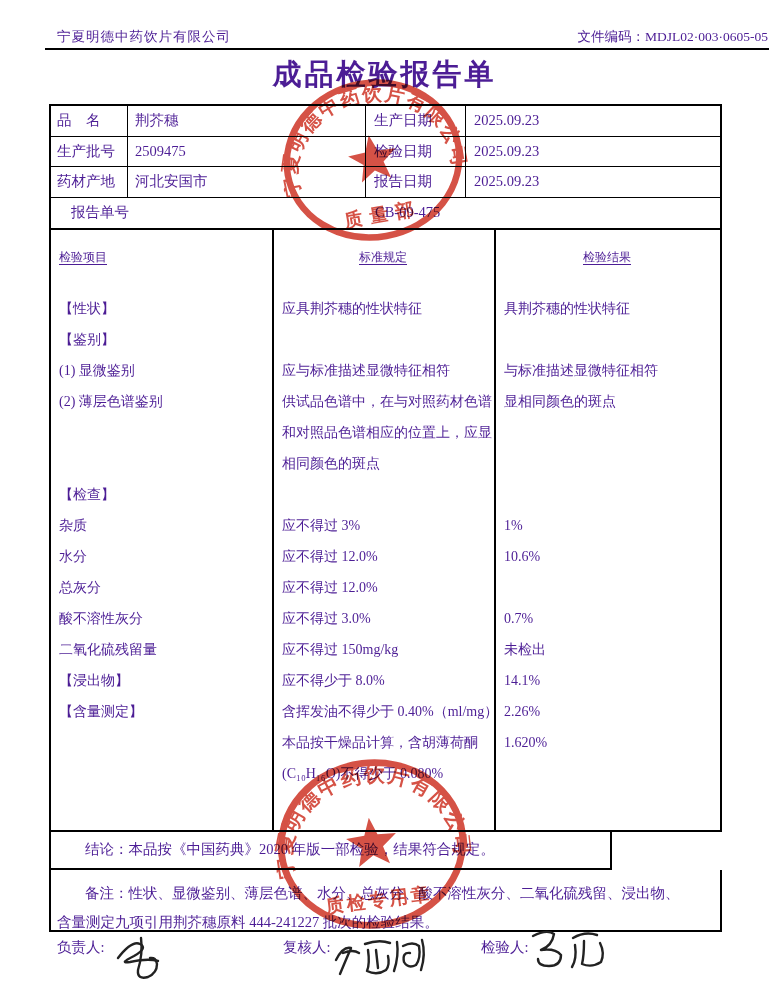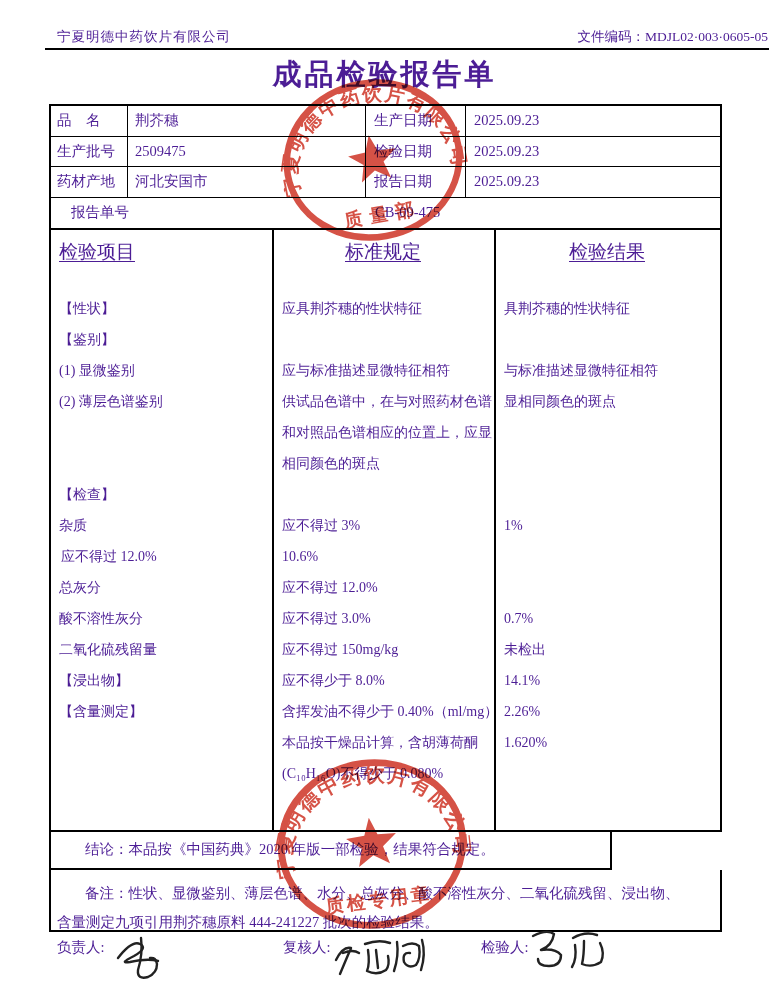--- a/index.html
+++ b/index.html
@@ -23,21 +23,21 @@
   .ic1 { padding-left:7px; border-right:1.5px solid #000; }
   .ic2 { padding-left:8px; border-right:1.5px solid #000; }
   .ic3 { padding-left:8px; }
   .info-last { position:relative; height:29px; }
   .info-last .lbl { padding-left:20px; line-height:29px; font-size:14.5px; white-space:pre; }
   .info-last .val { position:absolute; left:324px; top:0; line-height:29px; font-size:14.5px; }
   
   .main-table { left:49px; top:228px; width:673px; height:604px; border:2px solid #000; }
   .vline { position:absolute; top:0; bottom:0; width:1.5px; background:#000; }
   .vline.v1 { left:221px; } .vline.v2 { left:443px; }
-  .mt-header { display:grid; grid-template-columns:221px 222px 1fr; height:46px; padding-top:9px; font-size:19px; }
+  .mt-header { display:grid; grid-template-columns:221px 222px 1fr; height:46px; padding-top:19px; font-size:12px; }
   .mt-header .h0 { padding-left:8px; }
   .mt-header .h1, .mt-header .h2 { text-align:center; }
   .mt-header span { text-decoration:underline; text-underline-offset:3px; }
   .mt-spacer { height:17px; }
   .mt-row { display:grid; grid-template-columns:221px 222px 1fr; height:31px; }
   .mt-cell { line-height:31px; font-size:14px; white-space:nowrap; overflow:visible; }
   .mt-cell.c0 { padding-left:8px; }
   .mt-cell.c1 { padding-left:10px; }
   .mt-cell.c2 { padding-left:10px; }
   
@@ -136,20 +136,21 @@
           <div class="mt-cell c0">【检查】</div>
           <div class="mt-cell c1"></div>
           <div class="mt-cell c2"></div>
         </div>
         <div class="mt-row">
           <div class="mt-cell c0">杂质</div>
           <div class="mt-cell c1">应不得过 3%</div>
           <div class="mt-cell c2">1%</div>
         </div>
         <div class="mt-row">
+          <div class="mt-cell c0">水分</div>
           <div class="mt-cell c1">应不得过 12.0%</div>
           <div class="mt-cell c2">10.6%</div>
         </div>
         <div class="mt-row">
           <div class="mt-cell c0">总灰分</div>
           <div class="mt-cell c1">应不得过 12.0%</div>
         </div>
         <div class="mt-row">
           <div class="mt-cell c0">酸不溶性灰分</div>
           <div class="mt-cell c1">应不得过 3.0%</div>

